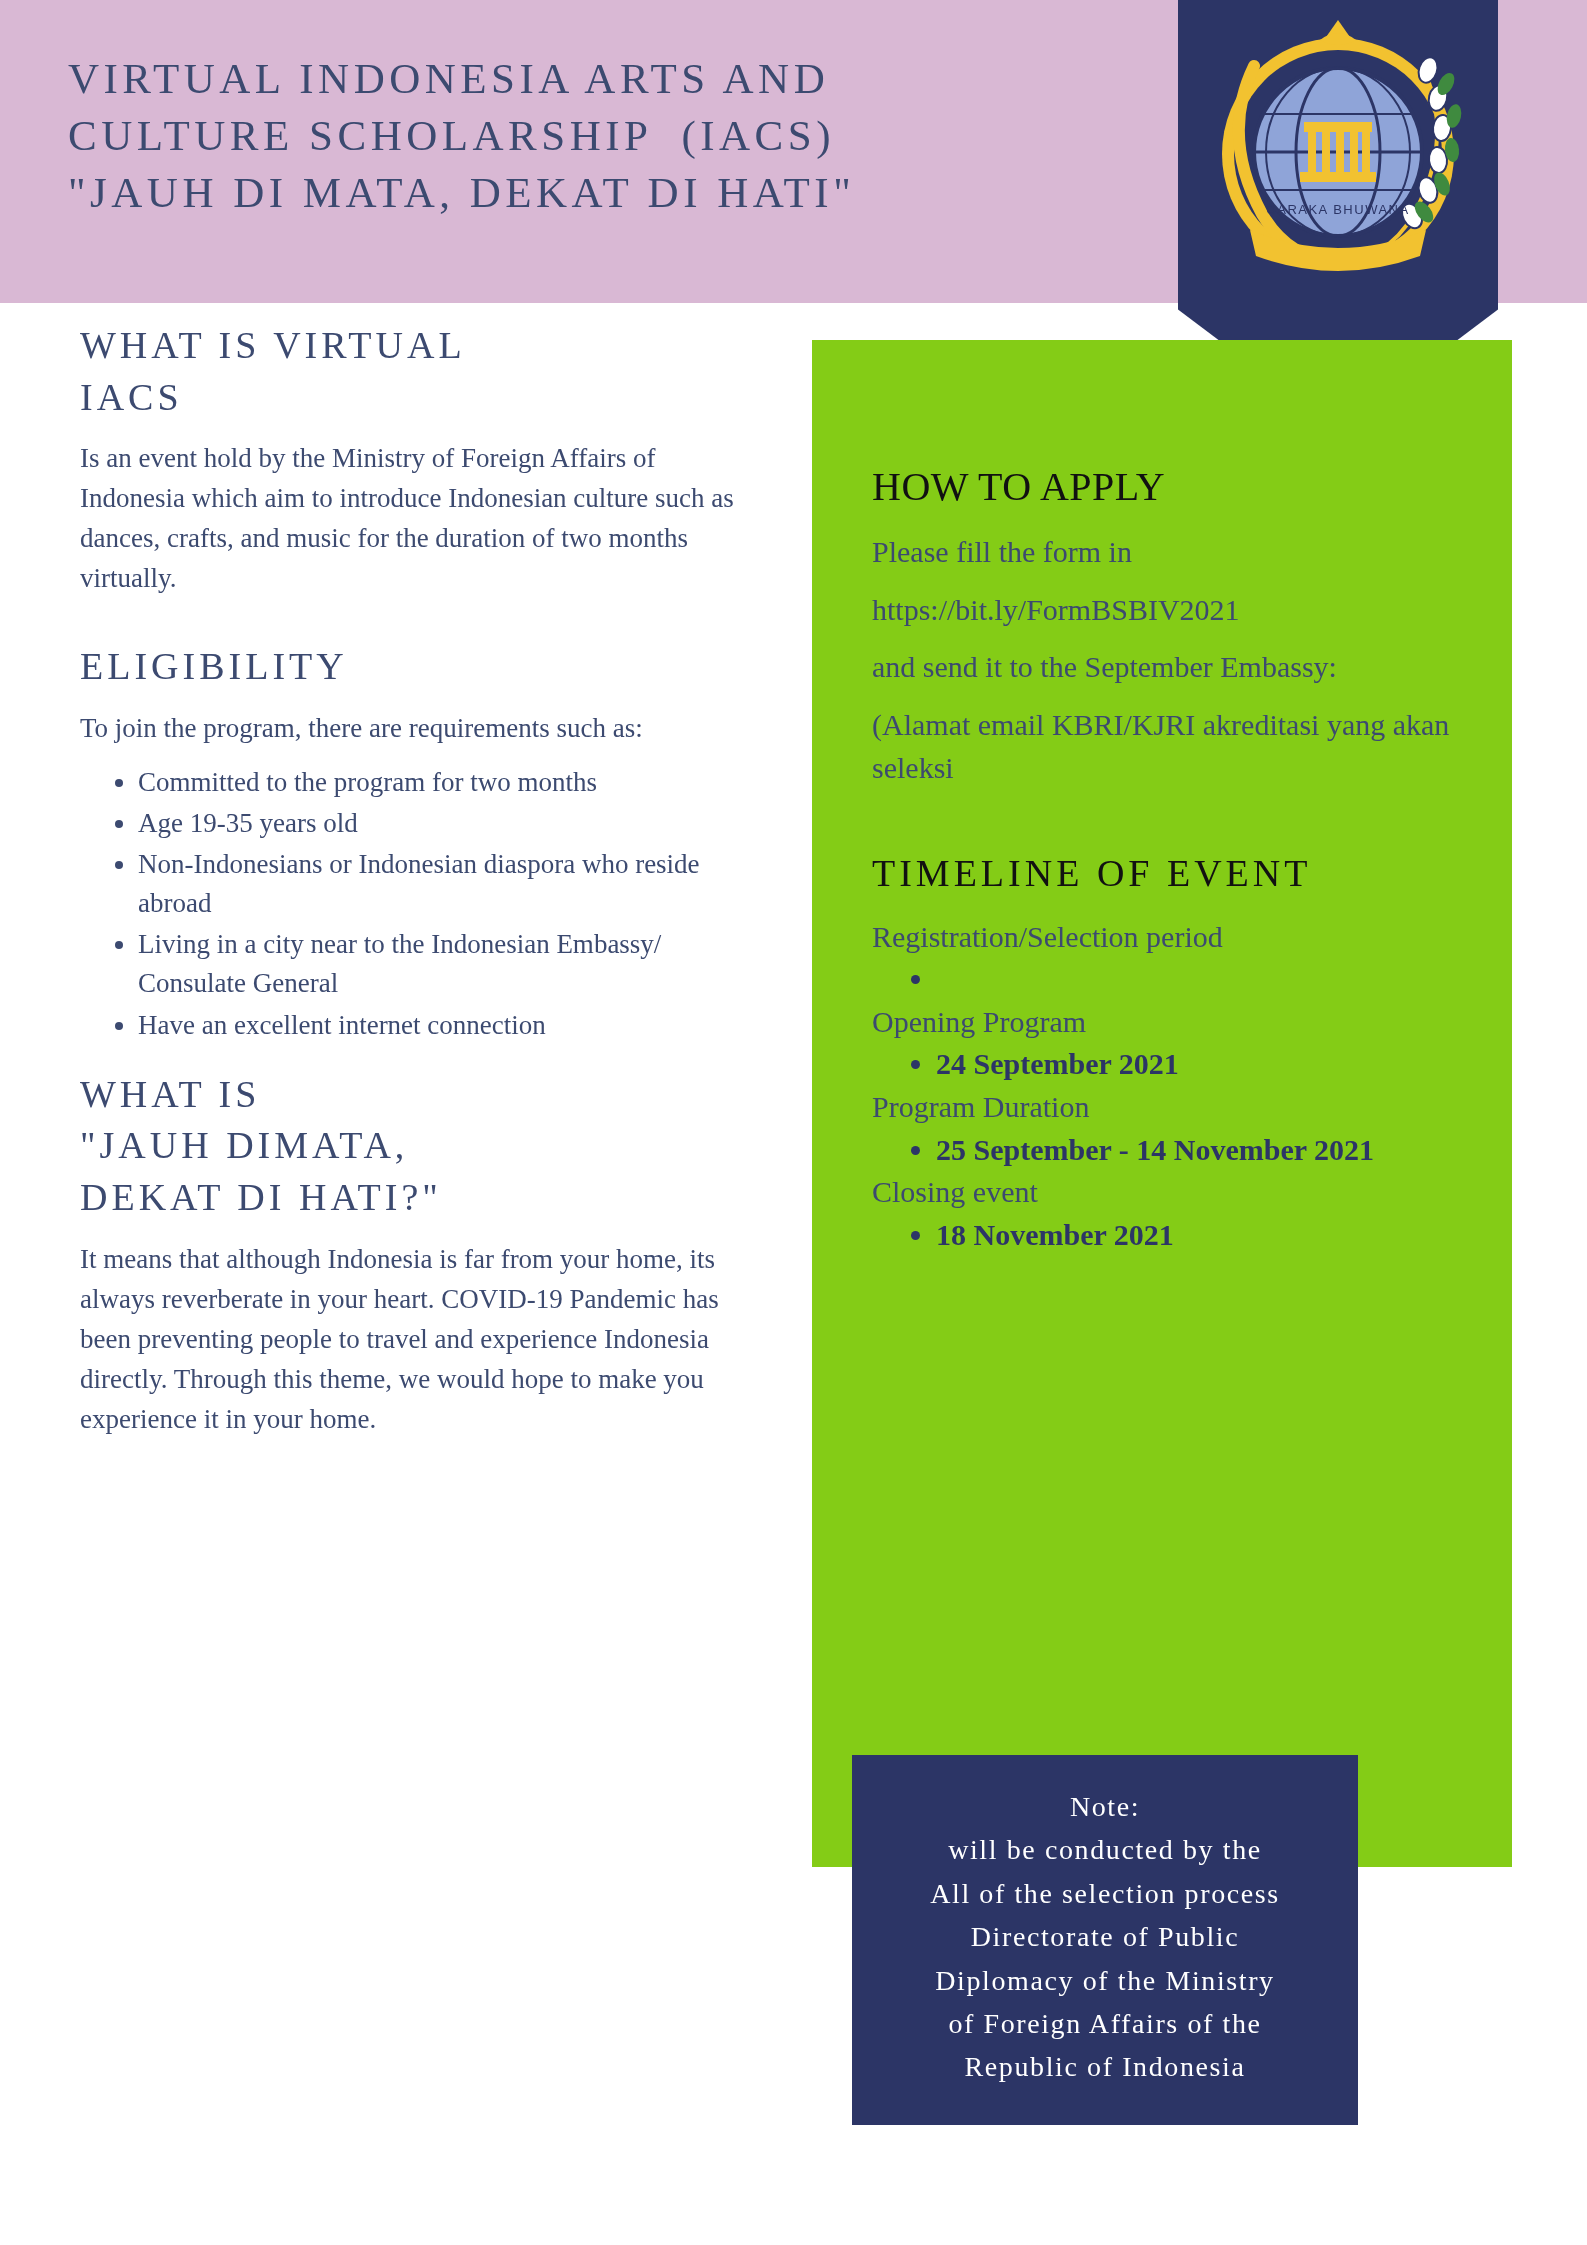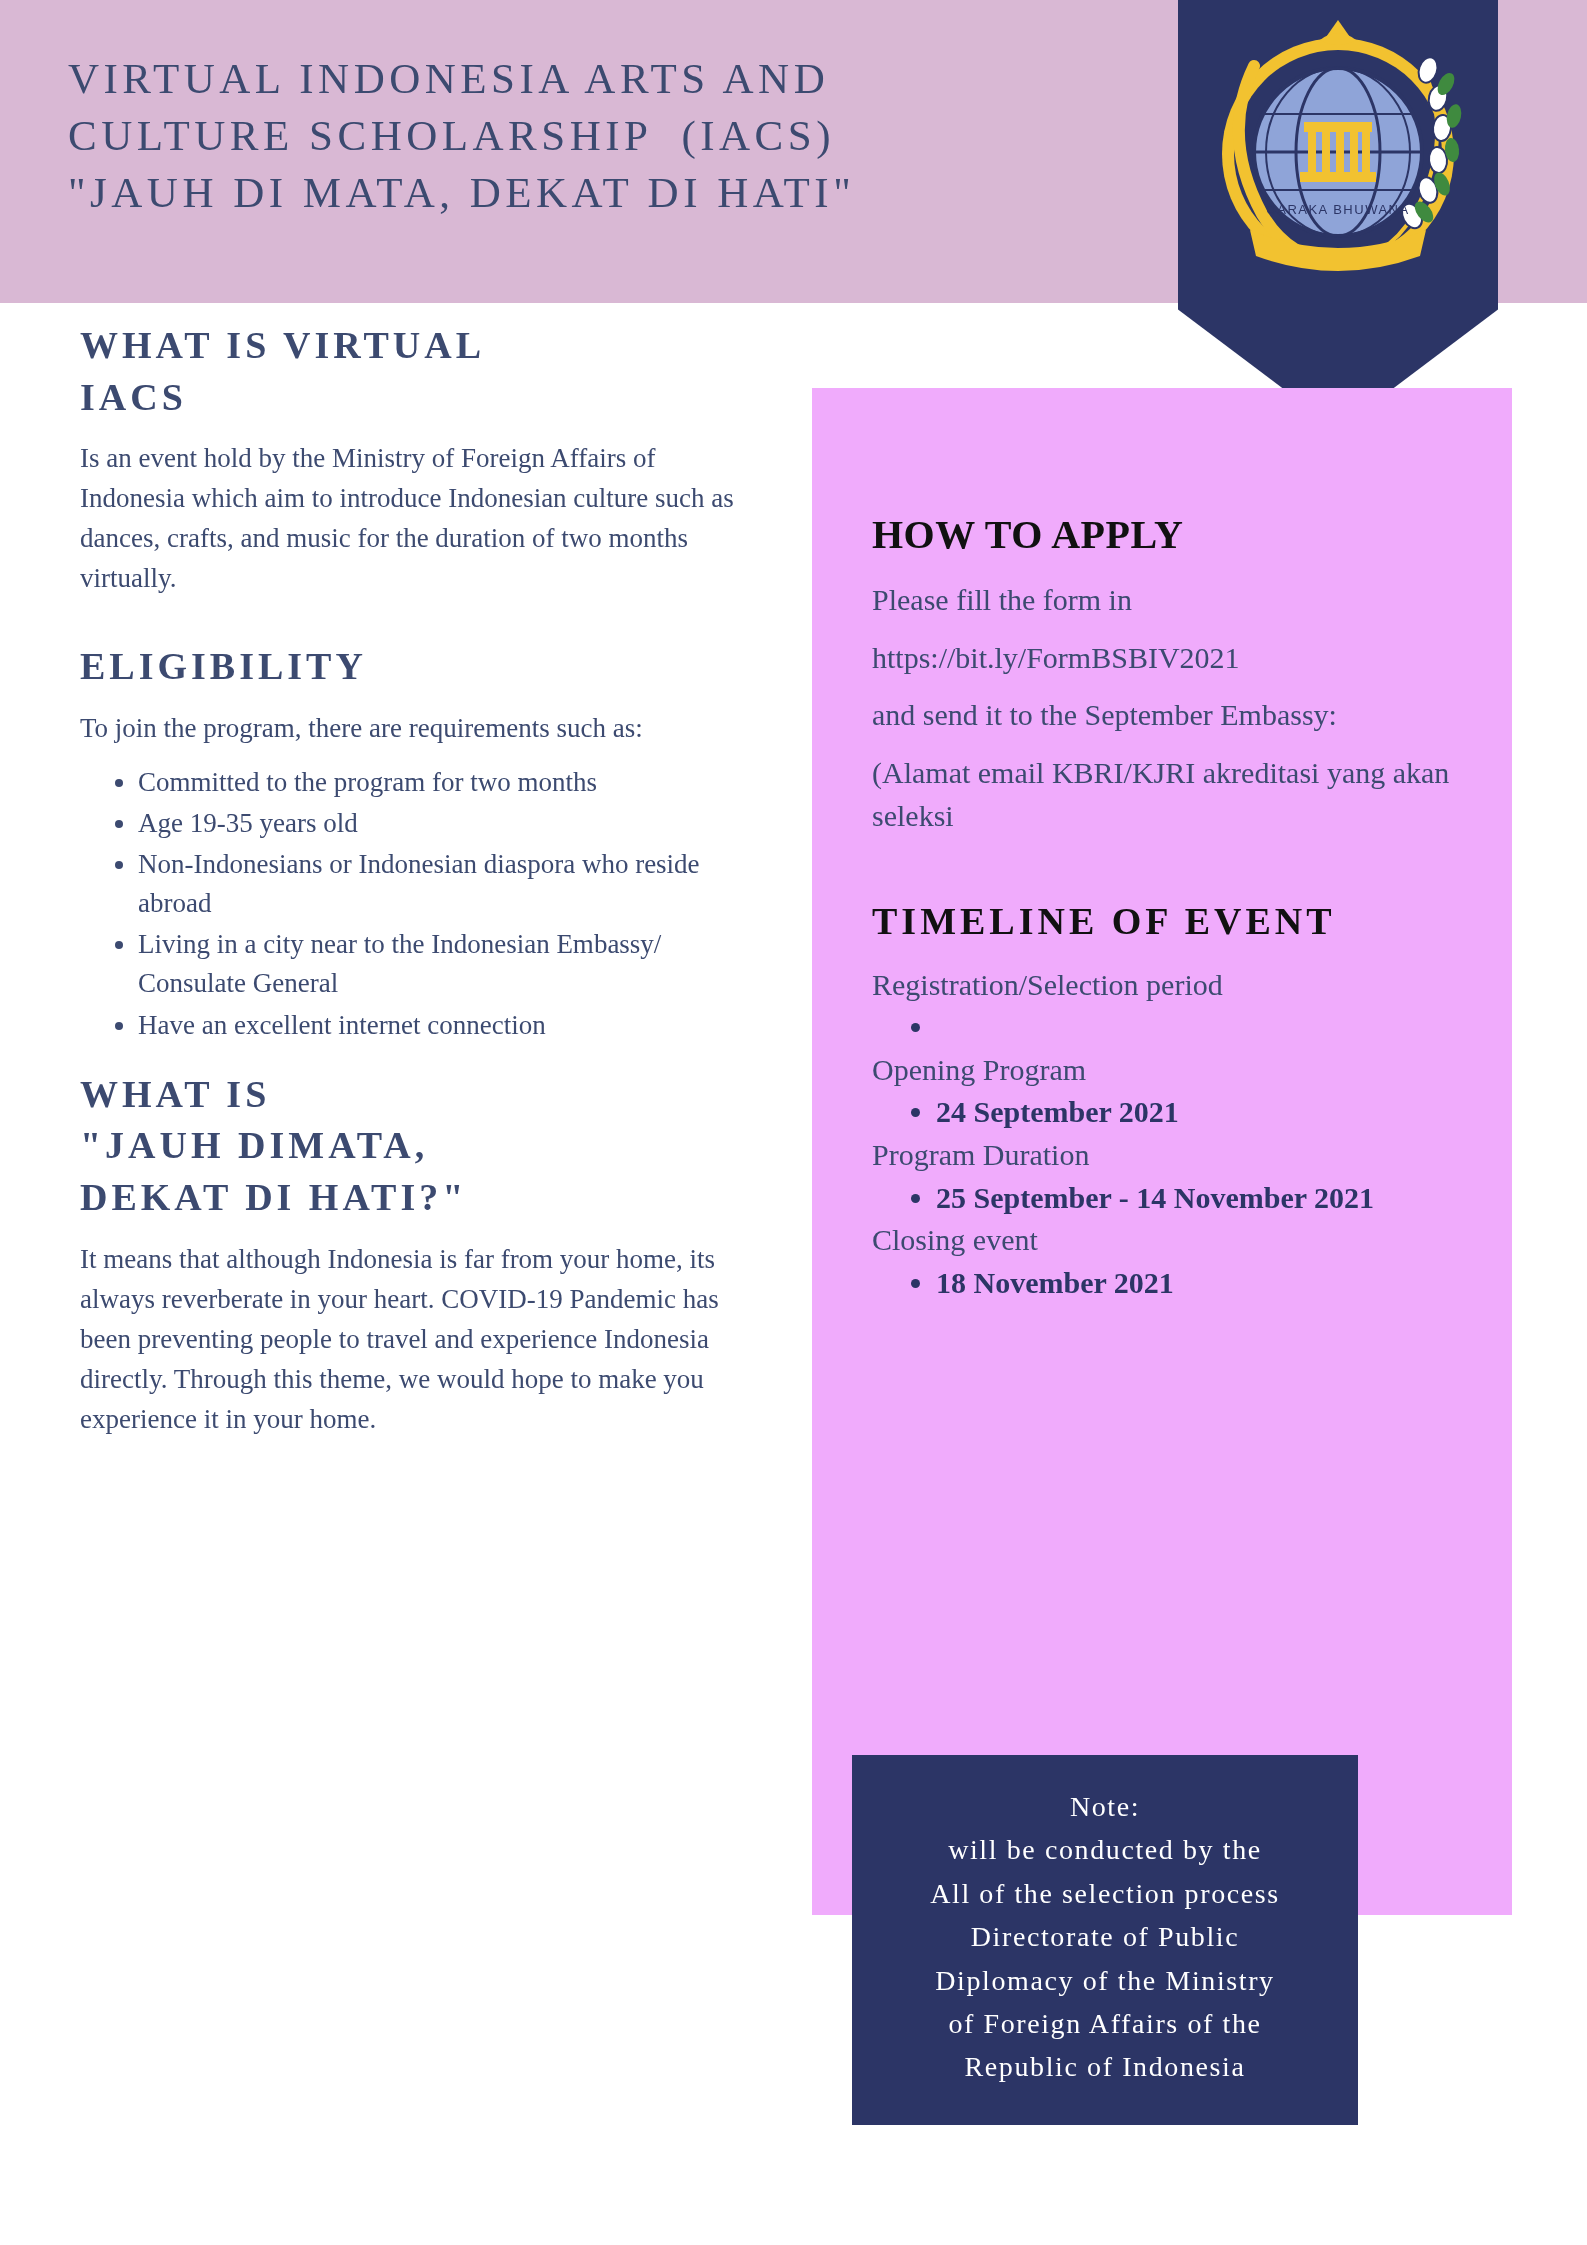--- a/index.html
+++ b/index.html
@@ -69,36 +69,35 @@
     top: 320px;
     left: 80px;
     width: 660px;
   }
   .right-col {
     position: absolute;
     top: 340px;
     left: 812px;
     width: 700px;
     height: 1527px;
-    background: #f0abfc;
-    margin-top: 48px;
+    background: #84cc16;
   }
   .right-inner {
     position: absolute;
     top: 120px;
     left: 60px;
     width: 660px;
   }
 
   
   h2.sec-title {
     margin: 0 0 16px 0;
     color: #3c4a70;
     font-family: "Liberation Serif", serif;
-    font-weight: bold;
+    font-weight: normal;
     font-size: 38px;
     letter-spacing: 4px;
     line-height: 1.36;
     text-transform: uppercase;
   }
   h2.sec-title.black { color: #111111; }
   h2.sec-title.tight { letter-spacing: 0.5px; font-size: 40px; }
   .sec-title .line { display: block; white-space: pre; }
 
   p.body {

